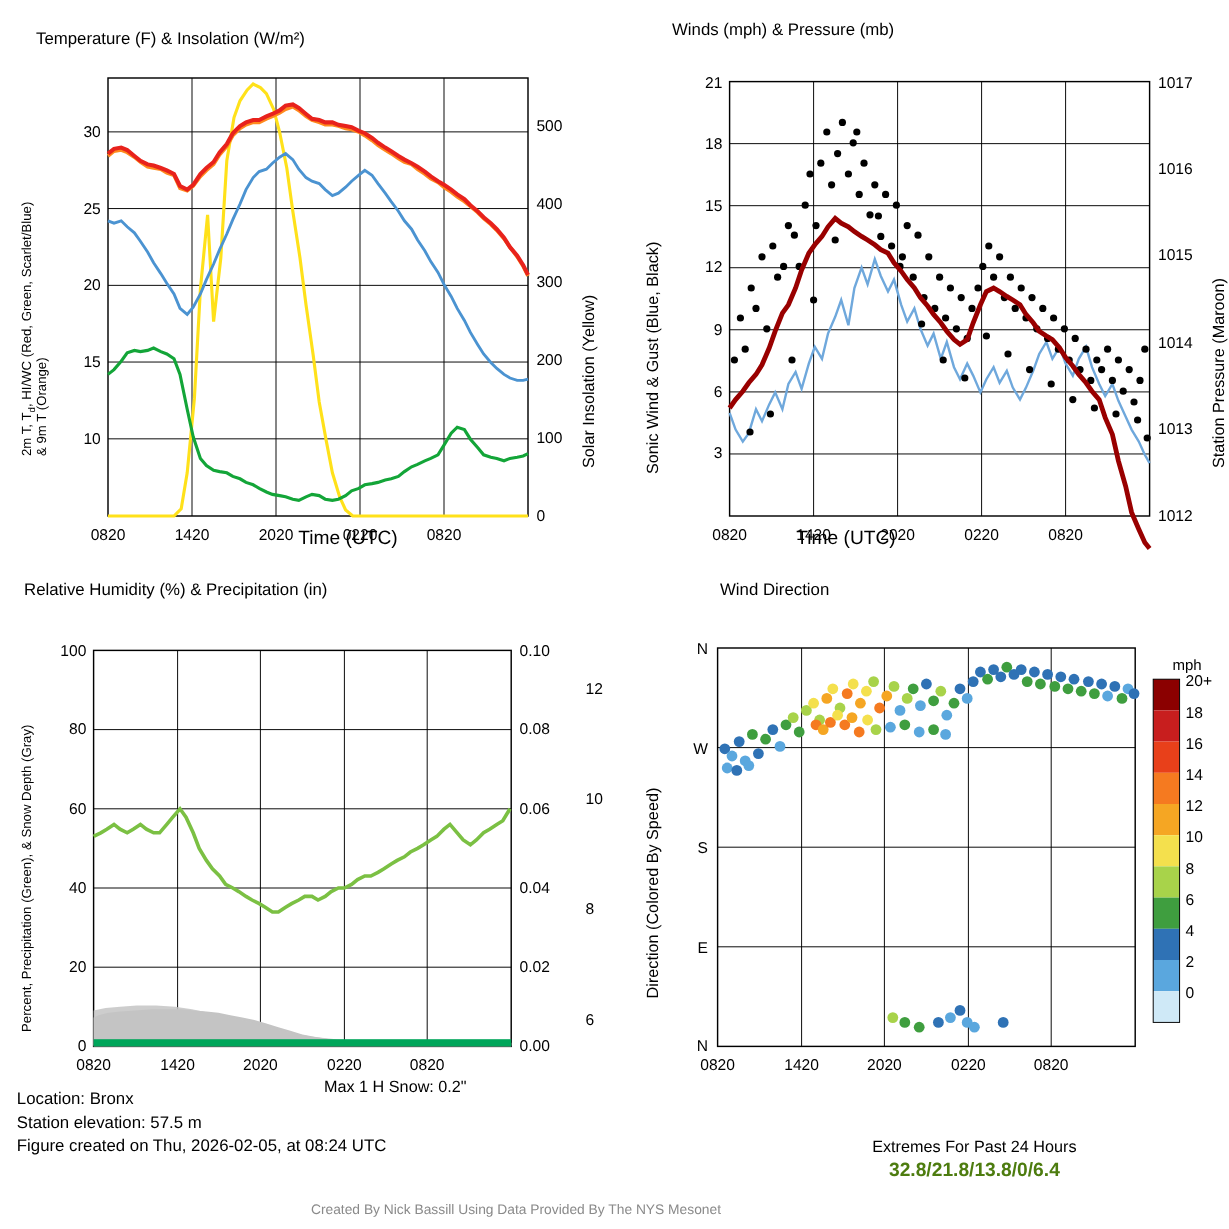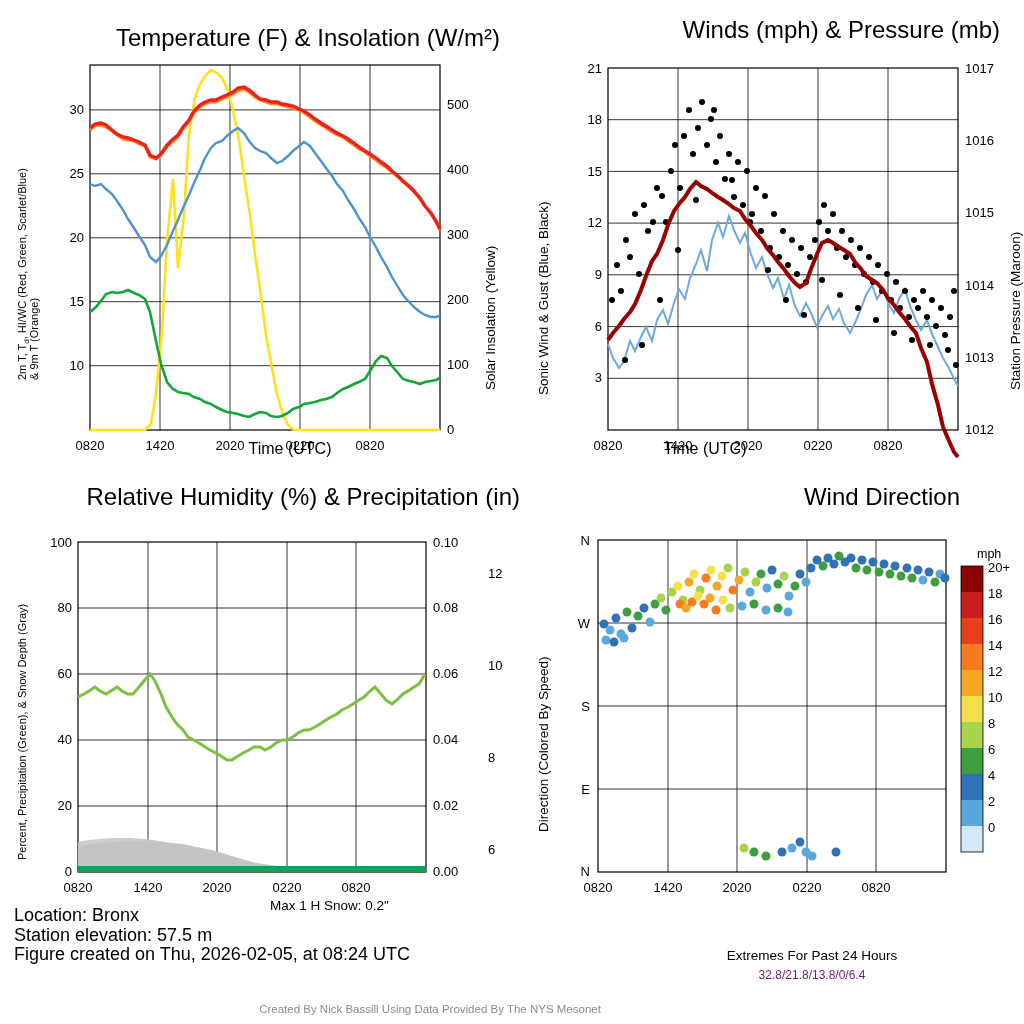--- a/index.html
+++ b/index.html
@@ -1,27 +1,27 @@
 <!DOCTYPE html>
 <html><head>
 <meta charset="utf-8">
 <style>
   html,body{margin:0;padding:0;}
   body{width:1024px;height:1024px;background:#ffffff;font-family:"Liberation Sans",sans-serif;color:#000;overflow:hidden;}
   .page{position:relative;width:1024px;height:1024px;}
   .panel{position:absolute;}
-  .ptitle{position:absolute;text-align:right;font-size:24px;color:#000;}
+  .ptitle{position:absolute;text-align:left;font-size:14px;color:#000;}
   svg{display:block;overflow:visible;}
   .axlabel{font-size:13.5px;}
   .ticklab{font-size:13px;}
   .smalllab{font-size:11px;}
-  .footer-left{position:absolute;left:14px;top:906px;font-size:18px;line-height:19.5px;}
+  .footer-left{position:absolute;left:14px;top:906px;font-size:14px;line-height:19.5px;}
   .footer-right{position:absolute;left:600px;top:946px;width:424px;text-align:center;font-size:13.5px;line-height:19.5px;}
   .credit{position:absolute;left:0;top:1003px;width:860px;text-align:center;font-size:11.5px;color:#8a8a8a;}
-  .extremes{color:#701a75;font-weight:normal;font-size:12px;}
+  .extremes{color:#4d7c0f;font-weight:bold;font-size:16px;}
   .legendtitle{font-size:12.5px;}
 </style>
 </head>
 <body>
 
 <div class="page">
 
   <div class="ptitle" style="left:30px;top:24px;width:470px;">Temperature (F) &amp; Insolation (W/m²)</div>
 
   <svg class="panel" style="left:0px;top:50px;" width="520" height="400" viewBox="0 0 520 400">

